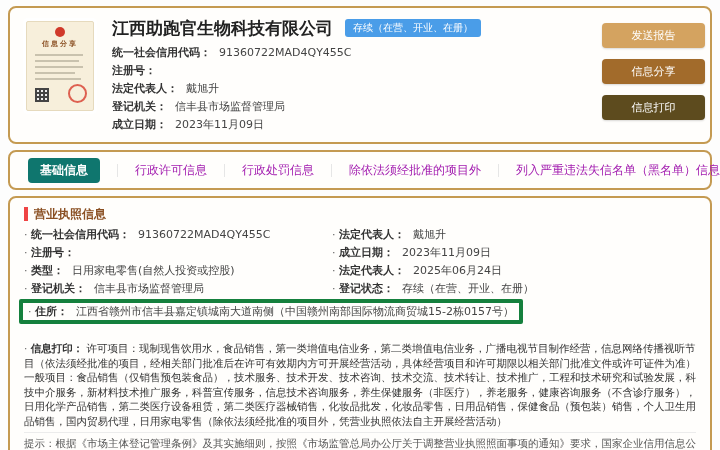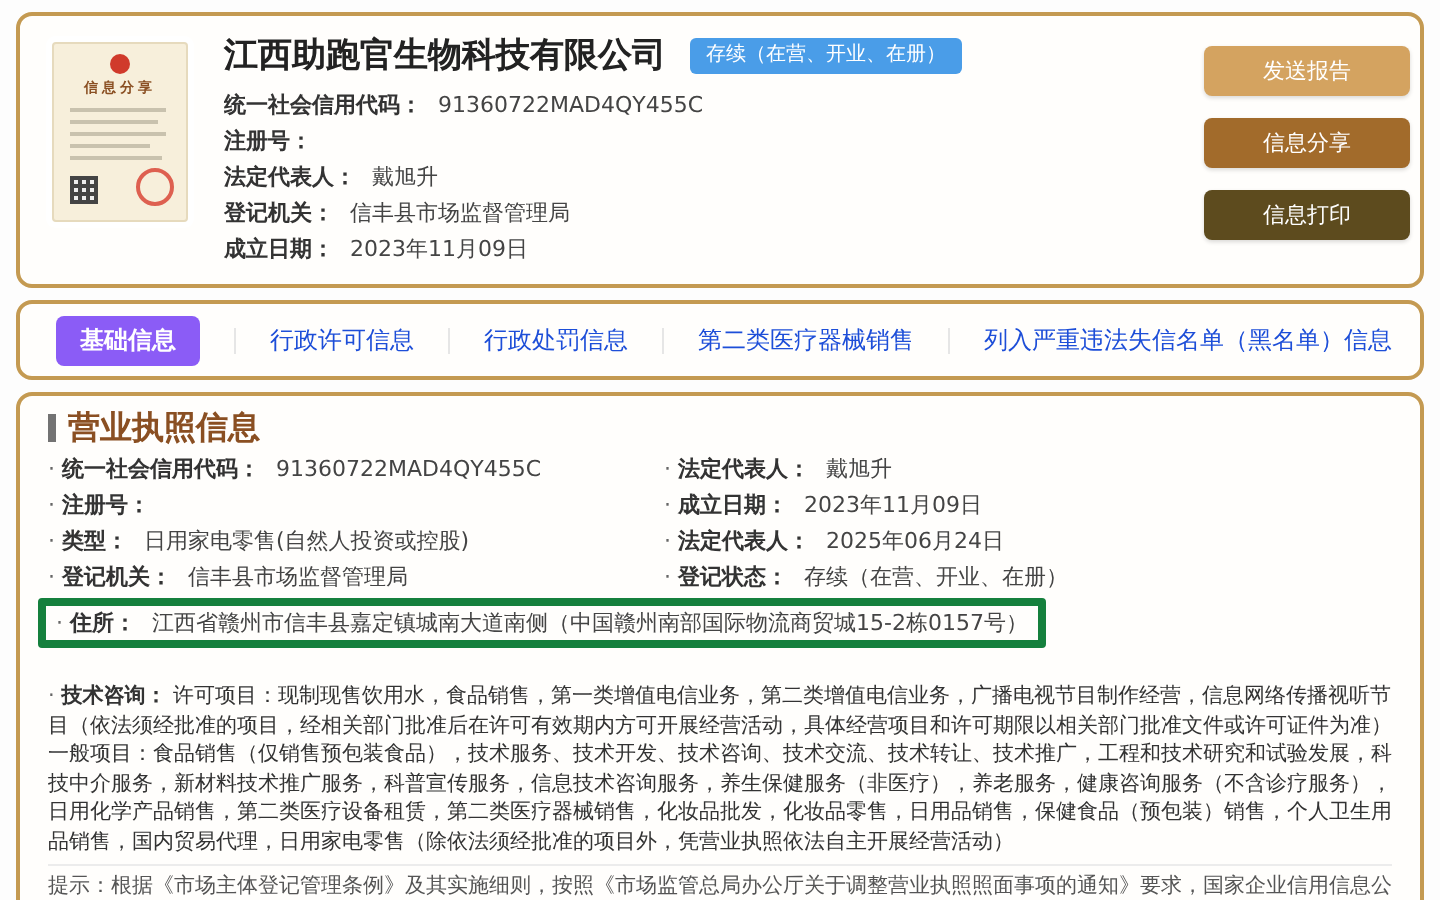--- a/index.html
+++ b/index.html
@@ -47,31 +47,31 @@
   .btn{
     display:block;width:103px;height:25px;border:none;border-radius:4px;
     color:#fff;font-size:11px;margin-bottom:11px;cursor:pointer;
     font-family:inherit;box-shadow:0 1px 2px rgba(0,0,0,.15);
   }
   .btn-report{background:#d4a360;}
   .btn-share{background:#a26b2b;}
   .btn-print{background:#5d4b1e;}
   
   .tabs{display:flex;align-items:center;padding:6px 14px;height:24px;}
-  .tab{font-size:12px;color:#1d4ed8;padding:4px 0;margin:0 17px;white-space:nowrap;cursor:pointer;}
+  .tab{font-size:12px;color:#a21caf;padding:4px 0;margin:0 17px;white-space:nowrap;cursor:pointer;}
   .tab.active{
-    background:#8b5cf6;color:#fff;border-radius:4px;
+    background:#0f766e;color:#fff;border-radius:4px;
     padding:4px 12px;margin-left:4px;font-weight:bold;
   }
   .tab-div{width:1px;height:13px;background:#e6e6e6;flex:none;}
   
   .main{padding:7px 14px 5px 14px;}
   .sec-title{
-    font-size:16px;font-weight:bold;color:#8a4f22;
-    border-left:4px solid #737373;padding-left:6px;line-height:14px;
+    font-size:12px;font-weight:bold;color:#8a4f22;
+    border-left:4px solid #ef4444;padding-left:6px;line-height:14px;
     margin:2px 0 5px 0;
   }
   .cols{display:flex;}
   .col-left{width:308px;flex:none;}
   .col-right{flex:1;min-width:0;}
   .mrow{font-size:11px;line-height:18px;white-space:nowrap;overflow:hidden;}
   .mrow::before{content:"· ";color:#666;}
   .addr-box{
     display:inline-block;border:4px solid #15803d;border-radius:2px;
     padding:0 5px;margin:1px 0 16px -5px;max-width:100%;
@@ -136,21 +136,21 @@
 </div>
 
 <div class="card">
   <div class="tabs">
     <div class="tab active">基础信息</div>
     <div class="tab-div"></div>
     <div class="tab">行政许可信息</div>
     <div class="tab-div"></div>
     <div class="tab">行政处罚信息</div>
     <div class="tab-div"></div>
-    <div class="tab">第二类医疗器械销售</div>
+    <div class="tab">除依法须经批准的项目外</div>
     <div class="tab-div"></div>
     <div class="tab">列入严重违法失信名单（黑名单）信息</div>
 
   </div>
 </div>
 
 <div class="card">
   <div class="main">
     <div class="sec-title">营业执照信息</div>
     <div class="cols">
@@ -180,18 +180,18 @@
         </div>
         <div class="mrow">
           <span class="flabel">登记状态：</span><span class="fvalue">存续（在营、开业、在册）</span>
         </div>
       </div>
     </div>
     <div class="addr-box">
       <span class="flabel">住所：</span><span class="fvalue">江西省赣州市信丰县嘉定镇城南大道南侧（中国赣州南部国际物流商贸城15-2栋0157号）</span>
     </div>
     <div class="scope">
-      <span class="flabel">技术咨询：</span>
+      <span class="flabel">信息打印：</span>
       <span>许可项目：现制现售饮用水，食品销售，第一类增值电信业务，第二类增值电信业务，广播电视节目制作经营，信息网络传播视听节目（依法须经批准的项目，经相关部门批准后在许可有效期内方可开展经营活动，具体经营项目和许可期限以相关部门批准文件或许可证件为准） 一般项目：食品销售（仅销售预包装食品），技术服务、技术开发、技术咨询、技术交流、技术转让、技术推广，工程和技术研究和试验发展，科技中介服务，新材料技术推广服务，科普宣传服务，信息技术咨询服务，养生保健服务（非医疗），养老服务，健康咨询服务（不含诊疗服务），日用化学产品销售，第二类医疗设备租赁，第二类医疗器械销售，化妆品批发，化妆品零售，日用品销售，保健食品（预包装）销售，个人卫生用品销售，国内贸易代理，日用家电零售（除依法须经批准的项目外，凭营业执照依法自主开展经营活动）</span>
     </div>
     <div class="note">提示：根据《市场主体登记管理条例》及其实施细则，按照《市场监管总局办公厅关于调整营业执照照面事项的通知》要求，国家企业信用信息公示系统将营业执照照面公示内容作相应调整，详见https://www.samr.gov.cn/zw/zfxxgk/fdzdgknr/djzcj/art/2023/art_9c67139da37a46fc8955d42d130947b2.html</div>
   </div>
 </div>
 
 </body></html>

